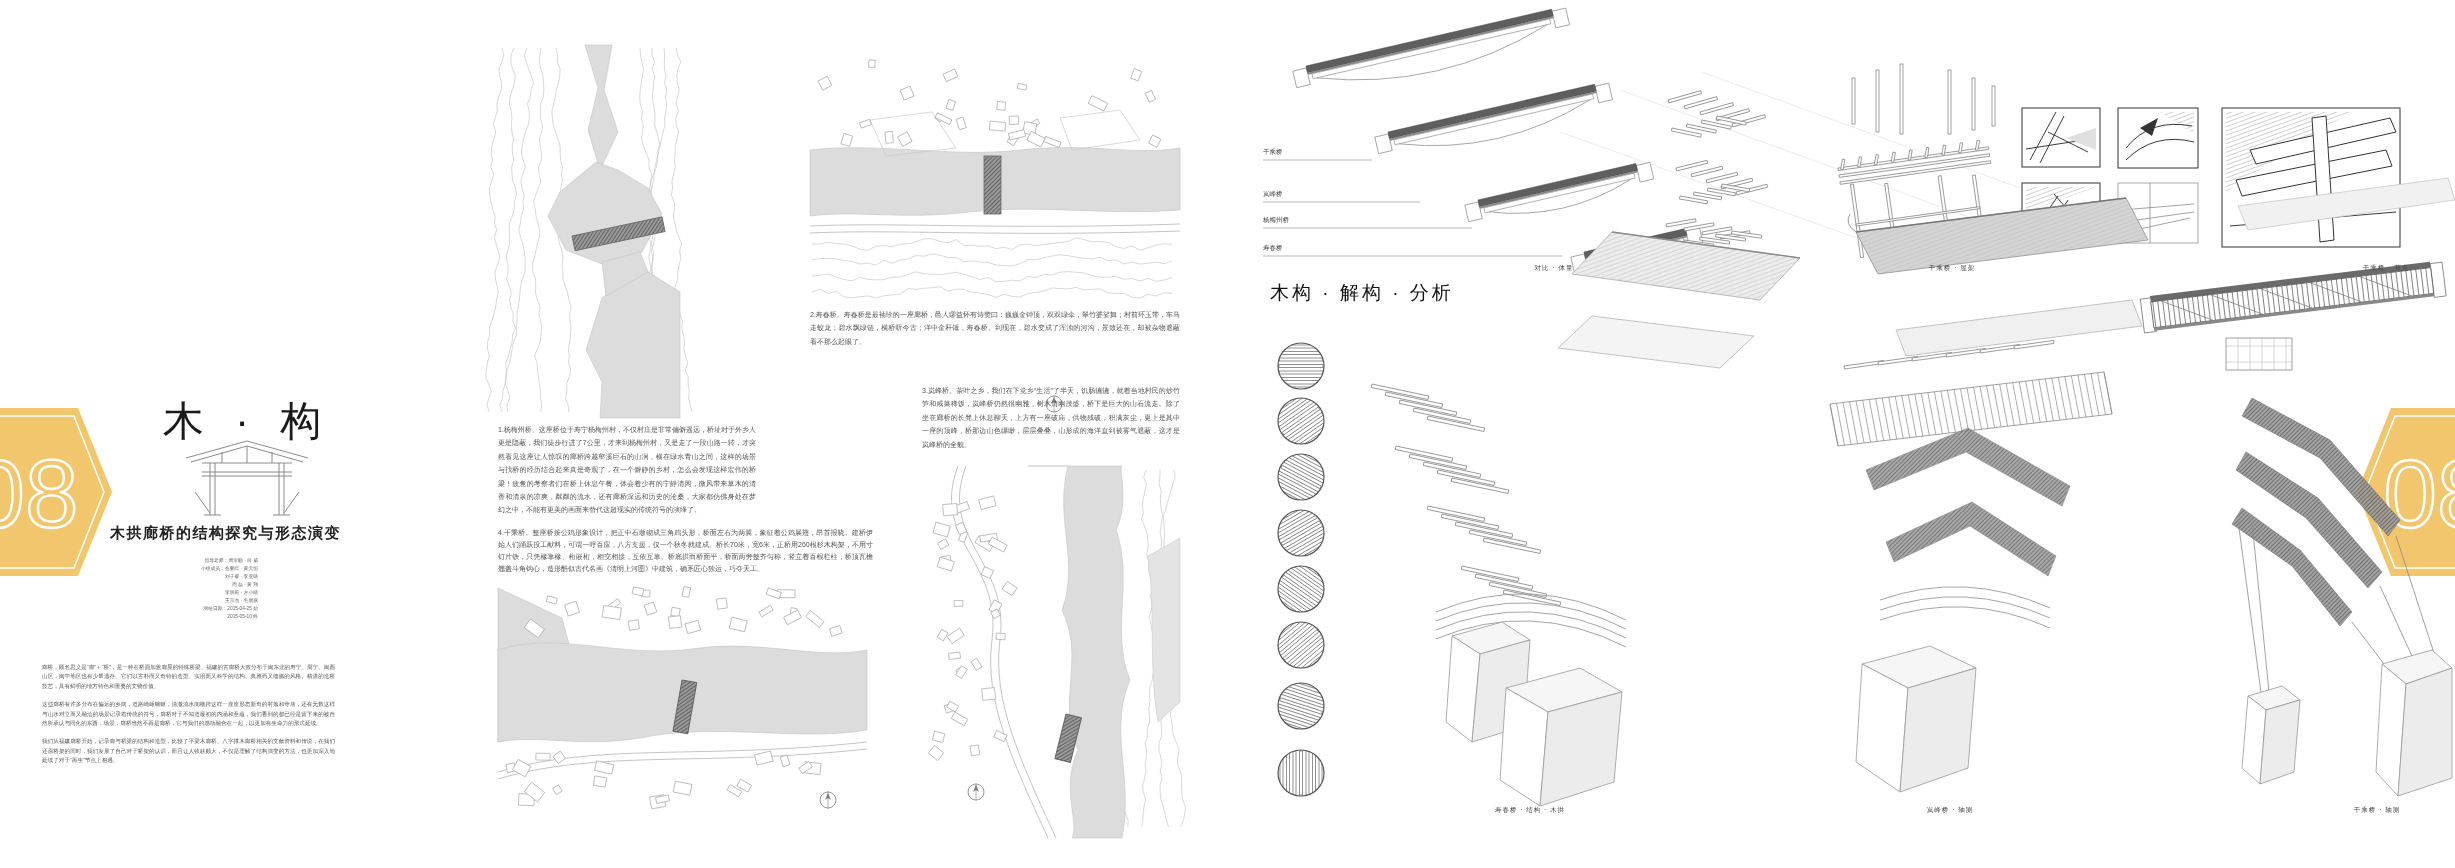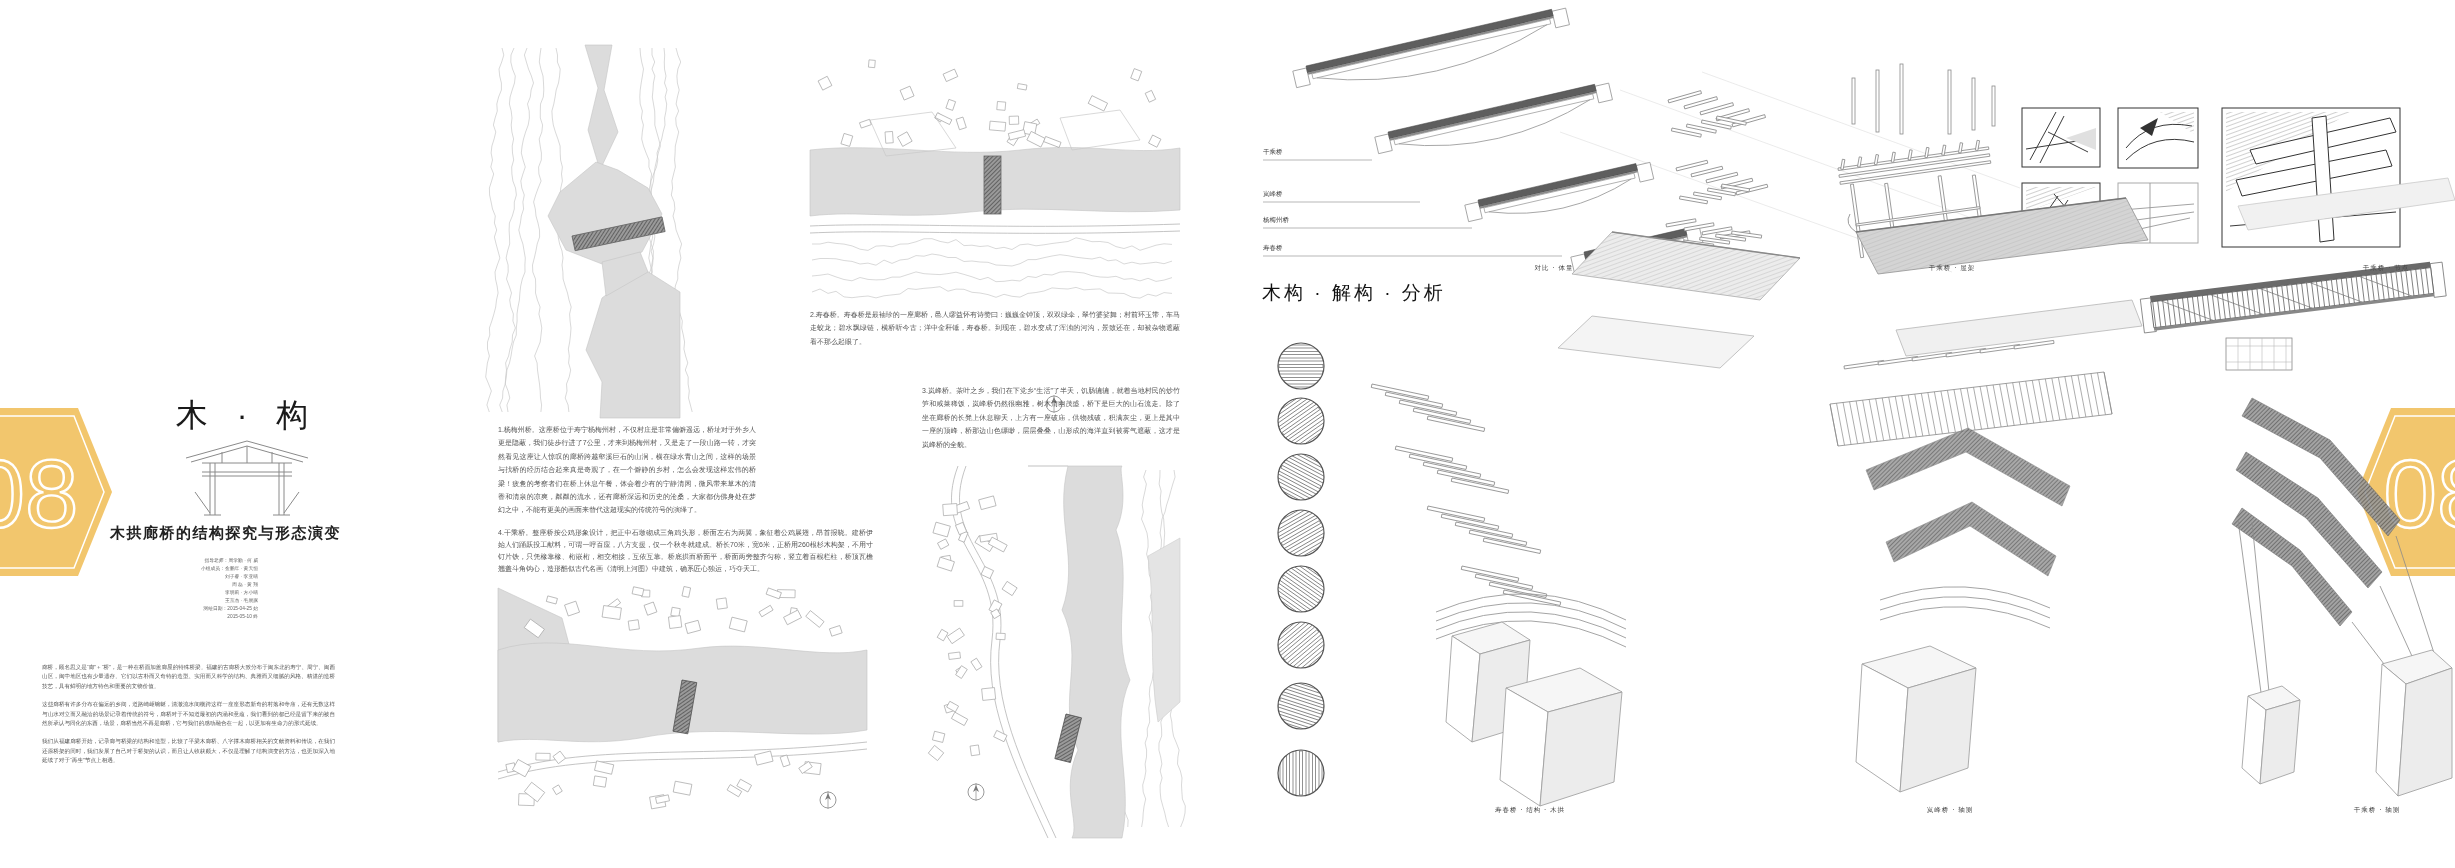--- a/index.html
+++ b/index.html
@@ -1,29 +1,29 @@
 <!DOCTYPE html>
 <html><head>
 <meta charset="utf-8">
 <style>
   html,body{margin:0;padding:0;background:#ffffff;}
   #board{position:relative;width:2455px;height:868px;background:#fff;overflow:hidden;
          font-family:"Liberation Sans","DejaVu Sans",sans-serif;color:#333;}
   #art{position:absolute;left:0;top:0;}
   .abs{position:absolute;}
-  .title{font-size:32px;letter-spacing:10px;color:#1a1a1a;text-align:center;font-weight:500;}
+  .title{font-size:41px;letter-spacing:10px;color:#1a1a1a;text-align:center;font-weight:500;}
   .subtitle{font-size:15px;font-weight:700;letter-spacing:1.5px;color:#222;text-align:left;}
   .credits{font-size:4.8px;line-height:8px;color:#666;text-align:right;}
   .credits div{white-space:nowrap;}
   .para{font-size:5.6px;line-height:9.4px;color:#555;text-align:justify;margin:0 0 9px 0;}
   .cap{font-size:7px;line-height:13.4px;color:#555;text-align:justify;}
   .cap4{line-height:12px;}
   .figcap{font-size:6.5px;color:#444;text-align:center;letter-spacing:1px;white-space:nowrap;}
   .blabel{font-size:6.5px;color:#444;white-space:nowrap;}
-  .heading{font-size:19px;letter-spacing:3px;color:#111;font-weight:500;white-space:nowrap;}
+  .heading{font-size:19px;letter-spacing:3px;color:#111;font-weight:500;white-space:nowrap;margin-left:8px;}
 </style>
 </head>
 <body>
 
 <div id="board">
 
 <svg id="art" width="2455" height="868" viewBox="0 0 2455 868">
   <defs>
     <pattern id="hx" width="3" height="3" patternUnits="userSpaceOnUse" patternTransform="rotate(45)">
       <rect width="3" height="3" fill="#9a9a9a"></rect>

